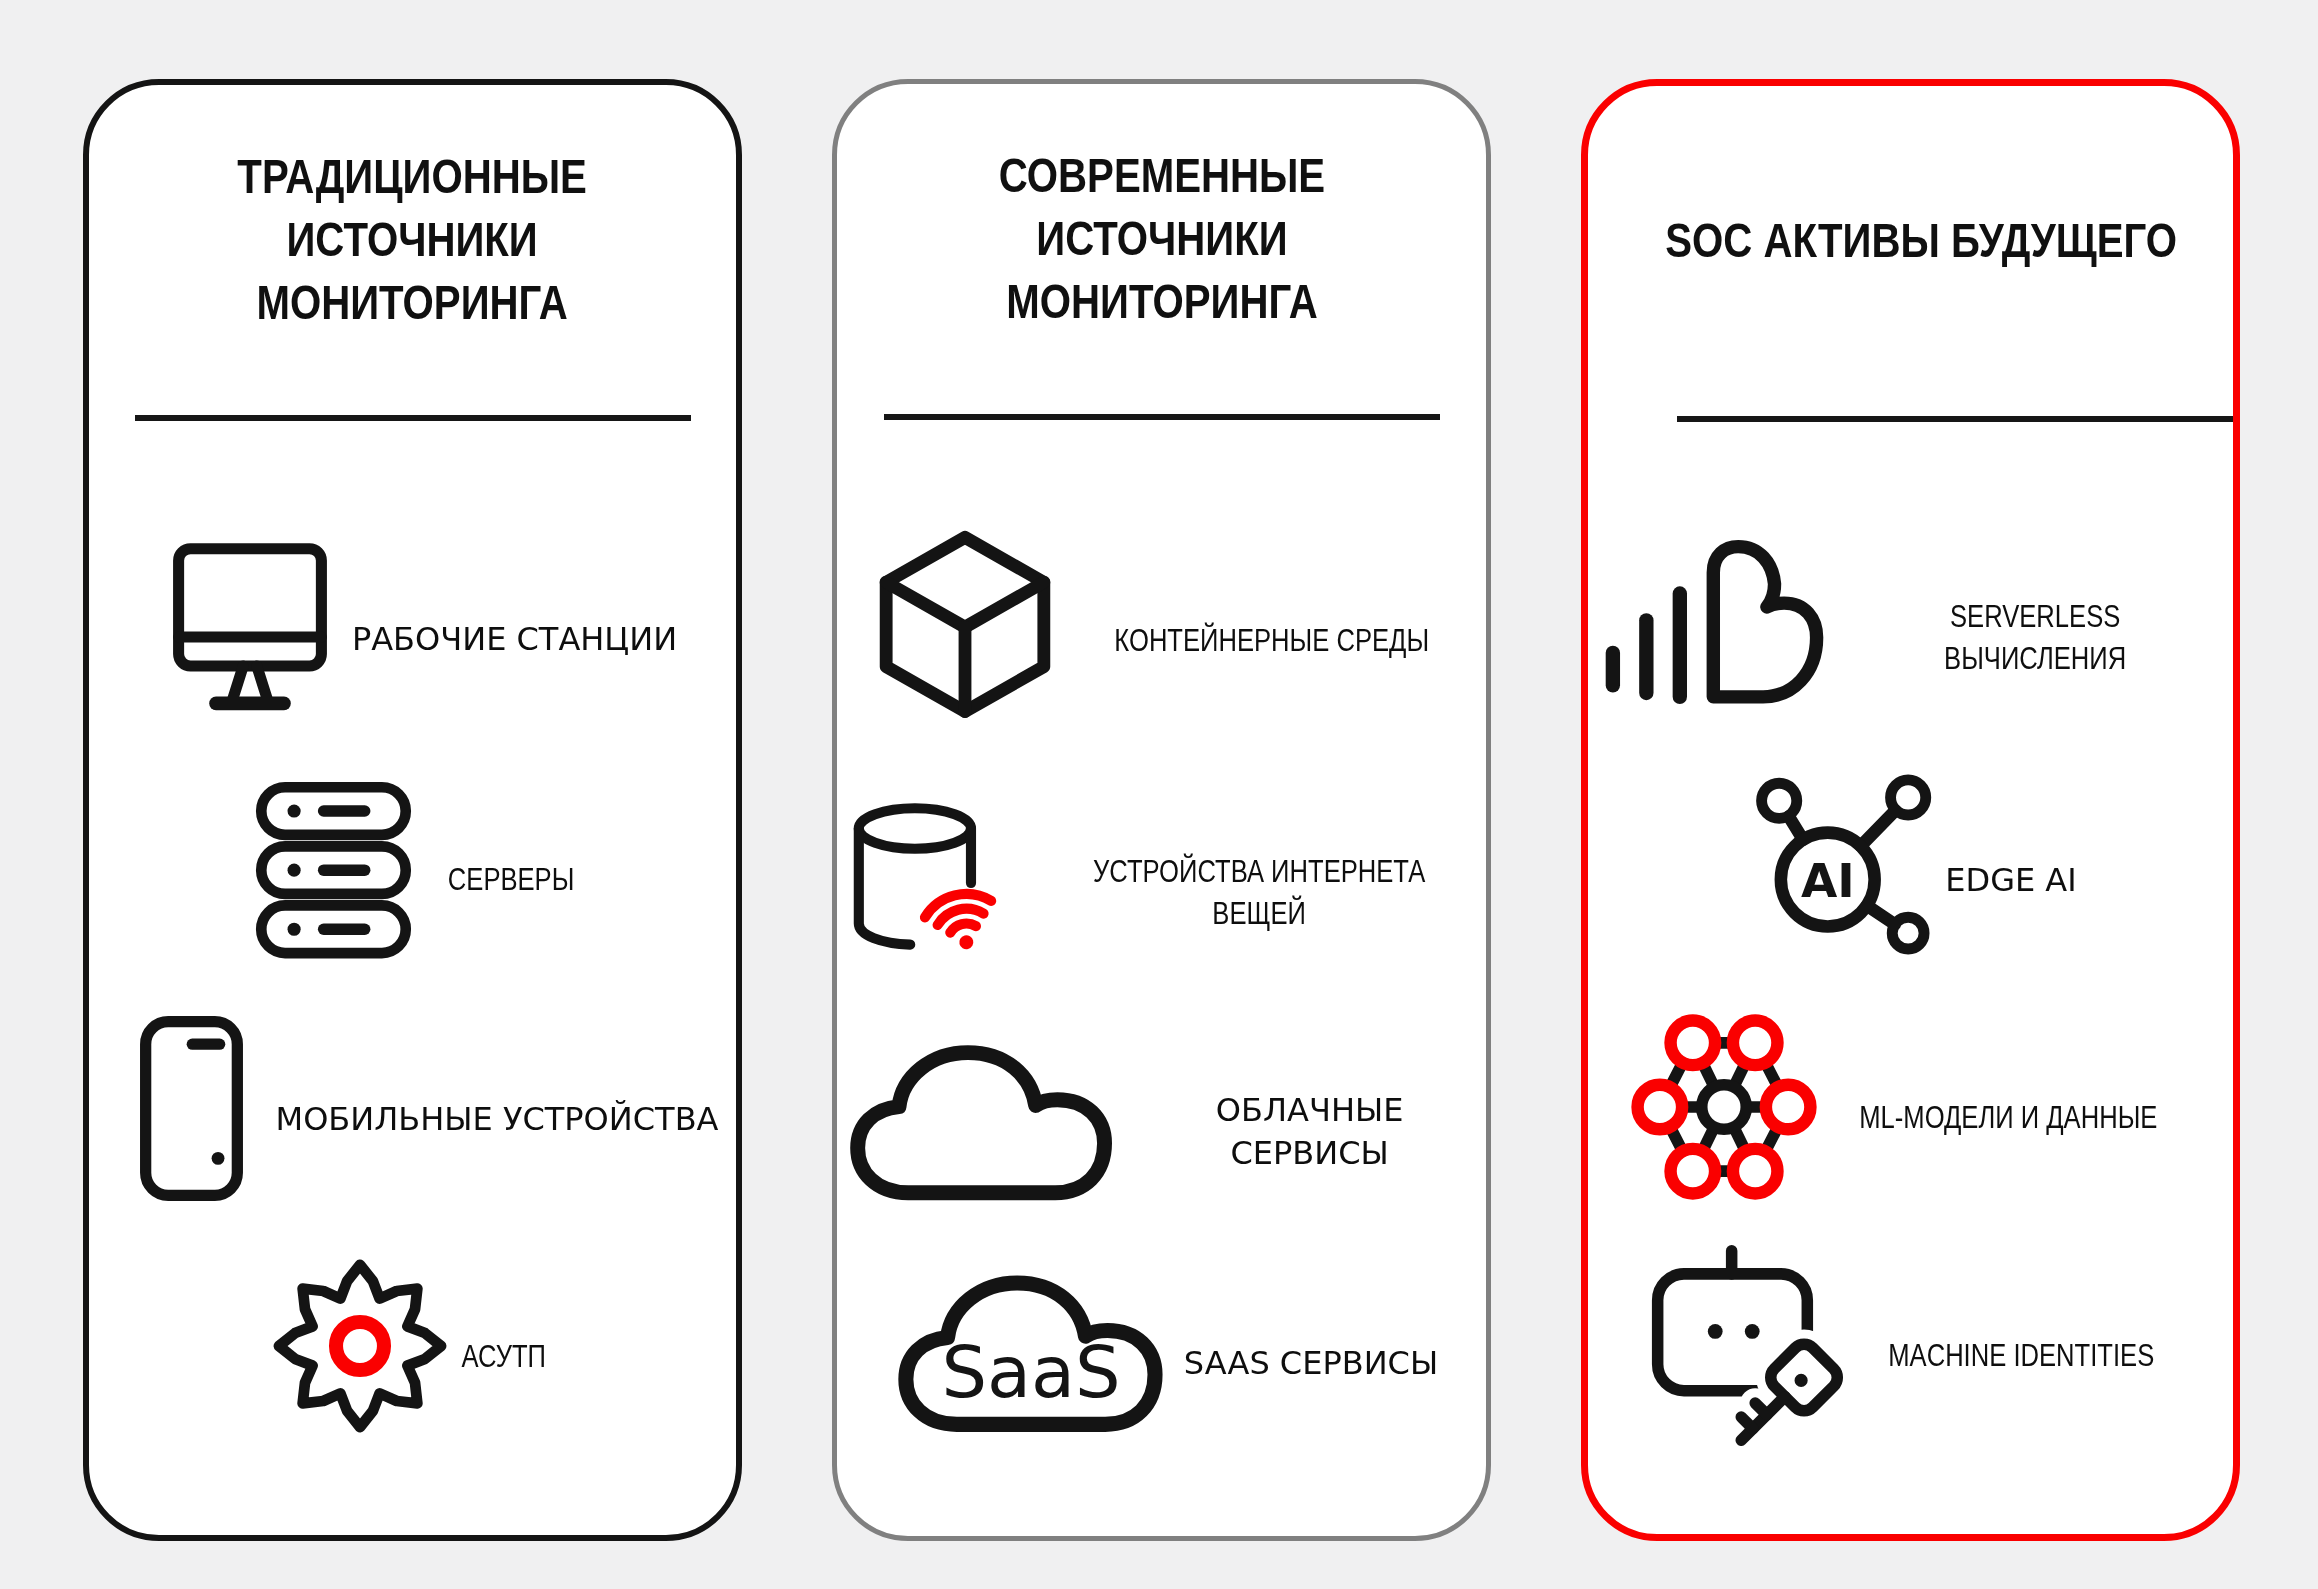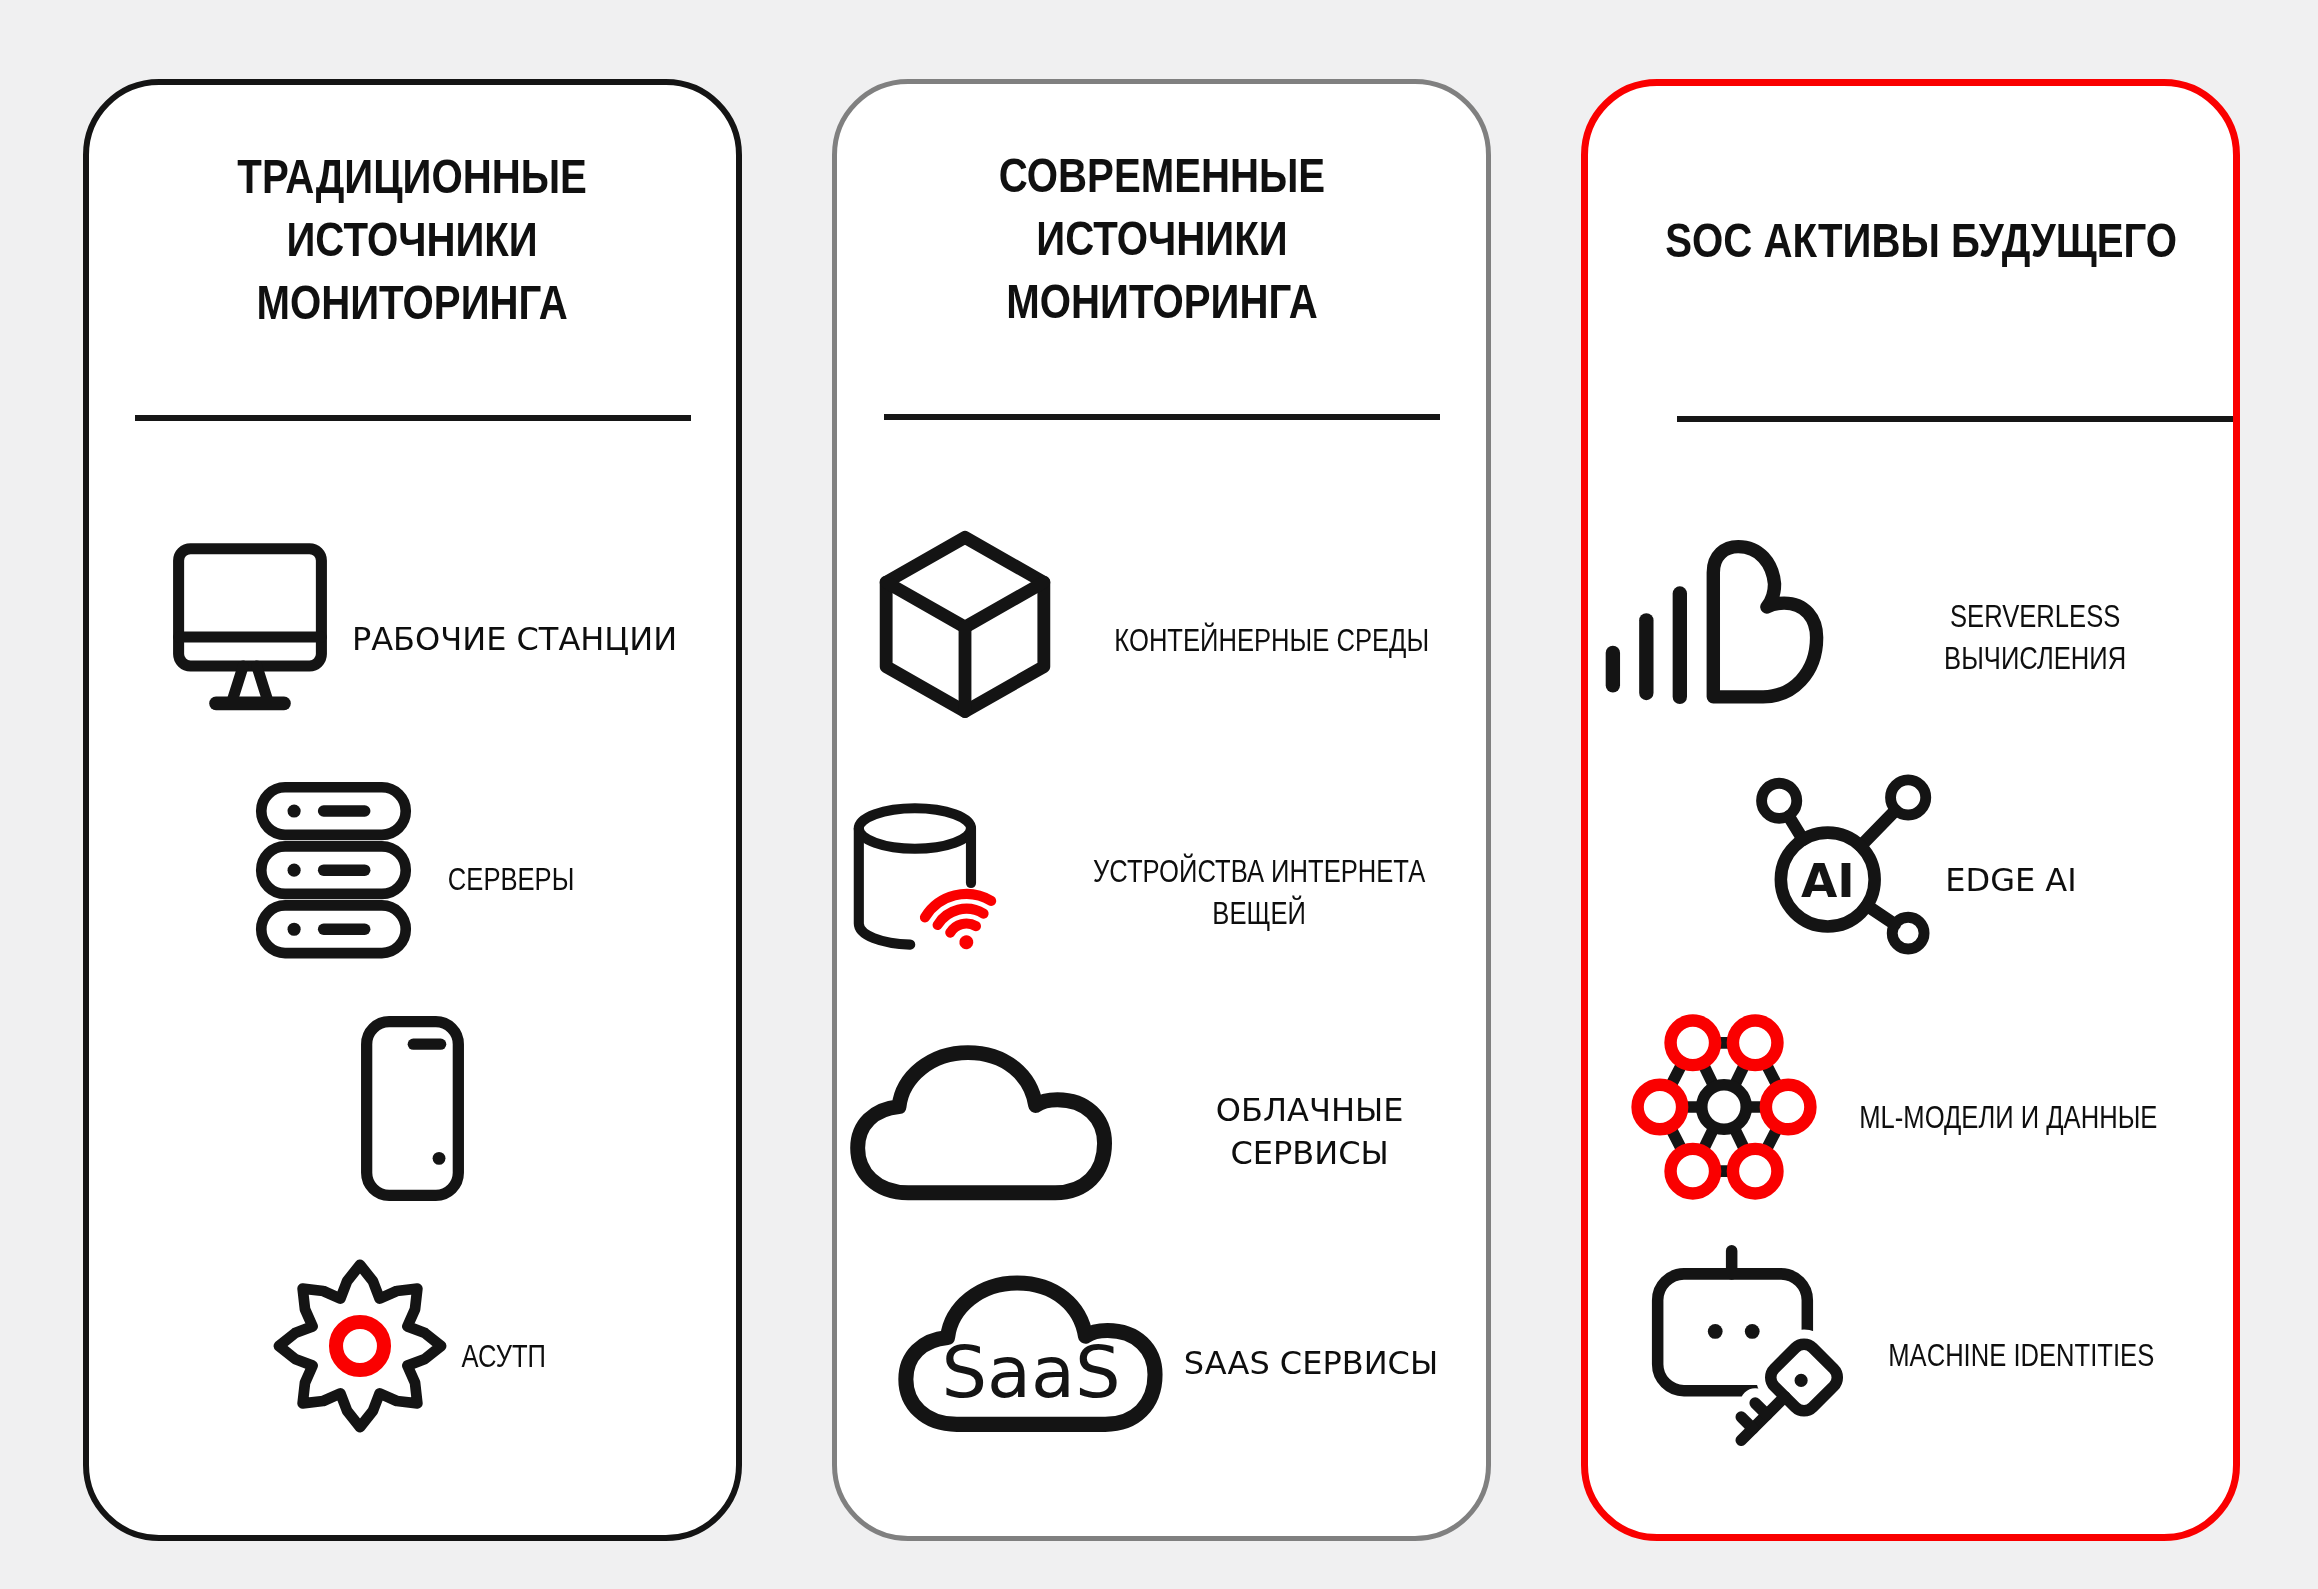--- a/index.html
+++ b/index.html
@@ -110,20 +110,21 @@
         </svg>
         <div class="item-label narrow">СЕРВЕРЫ</div>
       </div>
 
       <div class="item">
         <svg class="icon" width="169" height="193" viewBox="0 0 210 240">
           <rect class="w14" x="48" y="12" width="114" height="216" rx="28"></rect>
           <line class="w14" x1="106" y1="40" x2="140" y2="40"></line>
           <circle class="f" cx="138" cy="182" r="8"></circle>
         </svg>
+        <div class="item-label">МОБИЛЬНЫЕ УСТРОЙСТВА</div>
       </div>
 
       <div class="item">
         <svg class="icon" width="182" height="182" viewBox="0 0 220 220">
           <polygon points="208,110 188.5,125.6 167.3,133.7 176.5,154.4 179.3,179.3 154.4,176.5 133.7,167.3 125.6,188.5 110,208 94.4,188.5 86.3,167.3 65.6,176.5 40.7,179.3 43.5,154.4 52.7,133.7 31.5,125.6 12,110 31.5,94.4 52.7,86.3 43.5,65.6 40.7,40.7 65.6,43.5 86.3,52.7 94.4,31.5 110,12 125.6,31.5 133.7,52.7 154.4,43.5 179.3,40.7 176.5,65.6 167.3,86.3 188.5,94.4"></polygon>
           <circle class="r w17" cx="110" cy="110" r="29"></circle>
         </svg>
         <div class="item-label narrow">АСУТП</div>
       </div>
 

